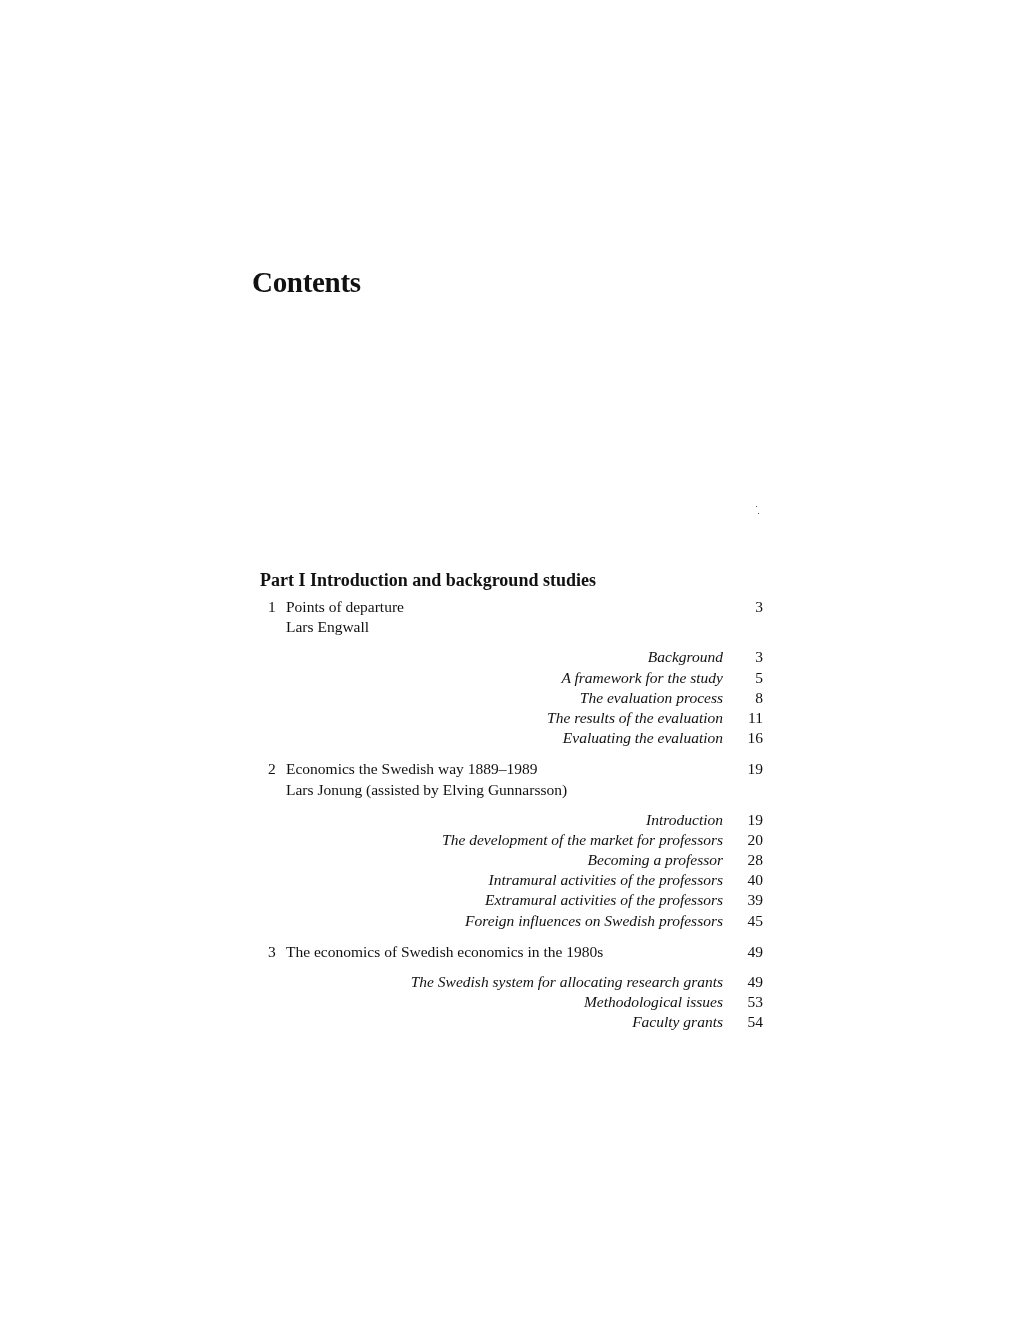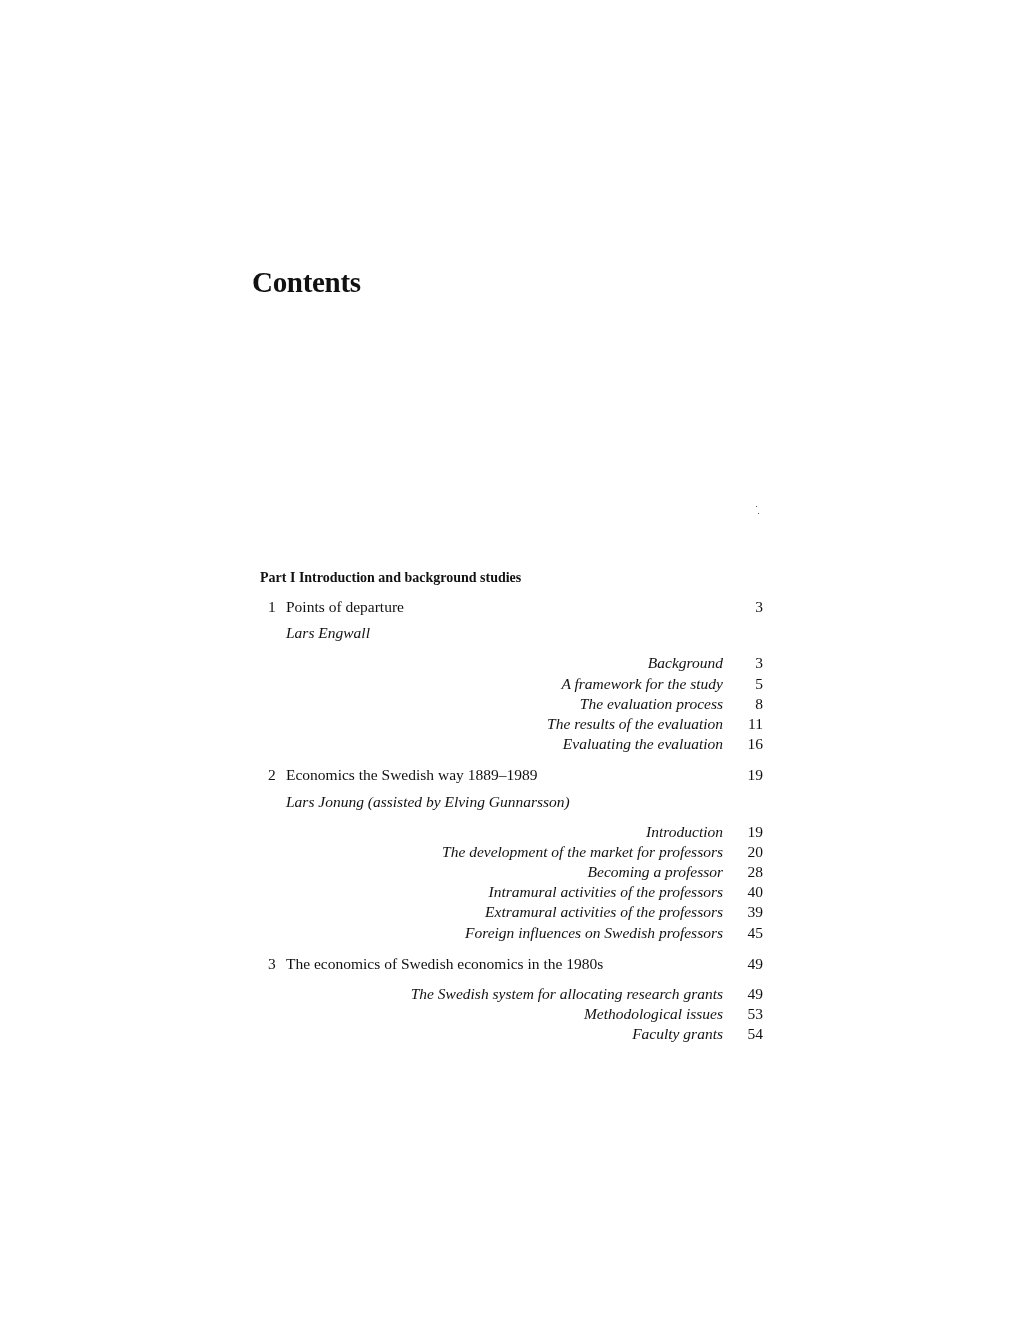--- a/index.html
+++ b/index.html
@@ -7,32 +7,32 @@
     width: 1020px; height: 1320px; position: relative; overflow: hidden;
     font-family: "Liberation Serif", "DejaVu Serif", serif; color: #111;
   }
   .page-title {
     position: absolute; left: 252px; top: 266px;
     font-size: 29px; font-weight: bold; letter-spacing: -0.3px;
   }
   .speck { position: absolute; width: 1px; height: 1px; background: #555; }
   .part-heading {
     position: absolute; left: 260px; top: 570px;
-    font-size: 14px; font-weight: bold;
+    font-size: 18px; font-weight: bold;
   }
   .toc { position: absolute; left: 260px; top: 597px; width: 503px; }
   .chapter { margin-bottom: 0; }
   .row {
     display: flex; justify-content: space-between; align-items: baseline;
     font-size: 15.5px; line-height: 20.2px; height: 20.2px;
   }
   .num { width: 26px; text-align: left; padding-left: 8px; box-sizing: border-box; }
   .text { flex: 1; }
   .page { width: 40px; text-align: right; }
-  .author { padding-left: 26px; font-style: italic; font-size: 15.5px; line-height: 20.2px; height: 20.2px; margin-top: 6px; }
+  .author { padding-left: 26px; font-size: 15.5px; line-height: 20.2px; height: 20.2px; }
   .gap { height: 10px; }
   .section .text { padding-left: 27px; font-style: italic; text-align: right; }
   .chgap { height: 11px; }
 </style>
 </head>
 <body>
 
 <div class="page-title">Contents</div>
 
 <div class="speck" style="left:756px; top:506px;"></div>

